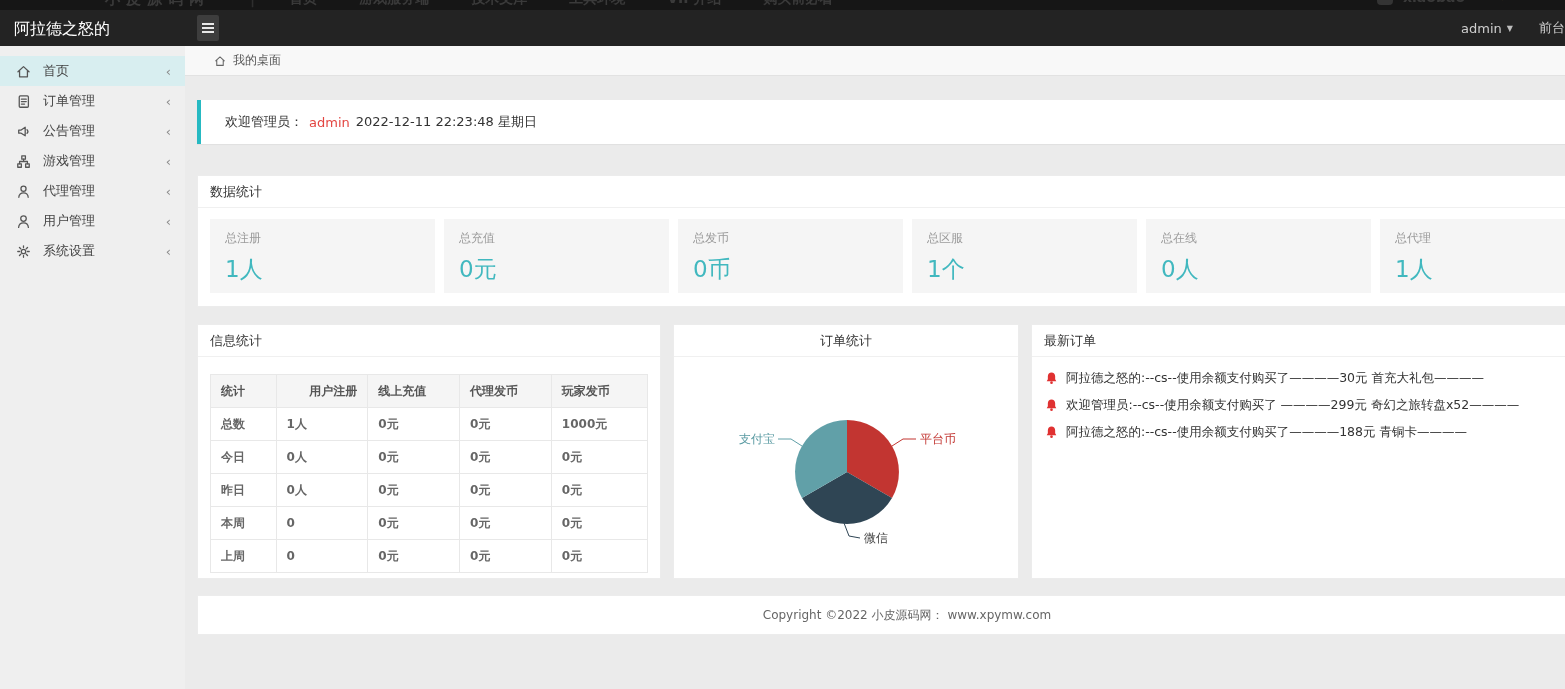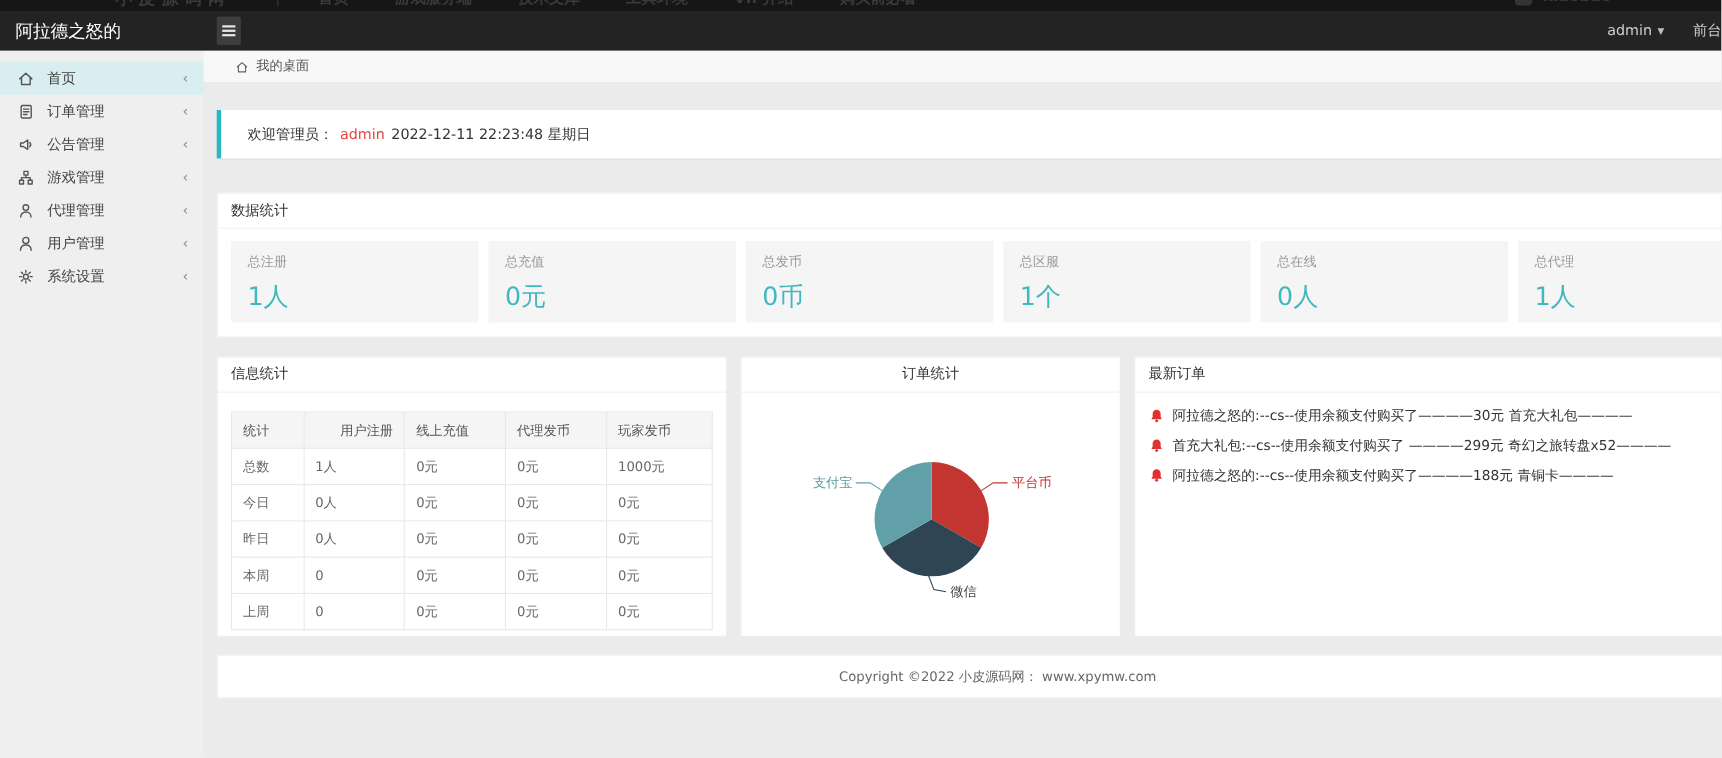--- a/index.html
+++ b/index.html
@@ -65,21 +65,21 @@
   .stat-value { font-size:23px; color:#41b8bf; margin-top:7px; }
 
   .grid-row { margin-top:17px; display:flex; gap:12px; }
   .info-panel { width:464px; flex:none; height:255px; }
   .order-panel { width:346px; flex:none; height:255px;text-align:center; }
   .latest-panel { flex:1; height:255px; min-width:0; }
 
   .info-body { padding:17px 12px 12px 12px; }
   table.stats-table { width:100%; border-collapse:collapse; font-size:12px; color:#666; }
   .stats-table th, .stats-table td { border:1px solid #e8e8e8; padding:0 10px; height:33px;
-    text-align:left; font-weight:normal; }
+    text-align:left; font-weight:bold; }
   .stats-table th { background:#f5f5f5; color:#555; }
 
   .chart-body { height:223px; }
   .chart-body svg { display:block; }
   .pie-label { font-size:12px; }
 
   .latest-body { padding:13px 12px; }
   .order-item { display:flex; align-items:center; gap:7px; margin-bottom:10px;
     font-size:12.5px; color:#333; white-space:nowrap; overflow:hidden; }
   .order-item svg { flex:none; width:15px; height:15px; }
@@ -319,21 +319,21 @@
                       <path d="M8 1.6 c-2.3 0-3.9 1.7-3.9 4 v3.1 L2.9 10.8 h10.2 L11.9 8.7 V5.6 c0-2.3-1.6-4-3.9-4 Z" fill="#e03131"></path>
                       <circle cx="8" cy="12.4" r="1.4" fill="#e03131"></circle>
                     </svg></span>
                   <span>阿拉德之怒的:--cs--使用余额支付购买了————30元 首充大礼包————</span>
                 </div>
                 <div class="order-item">
                   <span style="width:15px;height:15px;display:inline-block;"><svg viewBox="0 0 16 16">
                       <path d="M8 1.6 c-2.3 0-3.9 1.7-3.9 4 v3.1 L2.9 10.8 h10.2 L11.9 8.7 V5.6 c0-2.3-1.6-4-3.9-4 Z" fill="#e03131"></path>
                       <circle cx="8" cy="12.4" r="1.4" fill="#e03131"></circle>
                     </svg></span>
-                  <span>首充大礼包:--cs--使用余额支付购买了 ————299元 奇幻之旅转盘x52————</span>
+                  <span>欢迎管理员:--cs--使用余额支付购买了 ————299元 奇幻之旅转盘x52————</span>
                 </div>
                 <div class="order-item">
                   <span style="width:15px;height:15px;display:inline-block;"><svg viewBox="0 0 16 16">
                       <path d="M8 1.6 c-2.3 0-3.9 1.7-3.9 4 v3.1 L2.9 10.8 h10.2 L11.9 8.7 V5.6 c0-2.3-1.6-4-3.9-4 Z" fill="#e03131"></path>
                       <circle cx="8" cy="12.4" r="1.4" fill="#e03131"></circle>
                     </svg></span>
                   <span>阿拉德之怒的:--cs--使用余额支付购买了————188元 青铜卡————</span>
                 </div>
               </div>
           </section>

